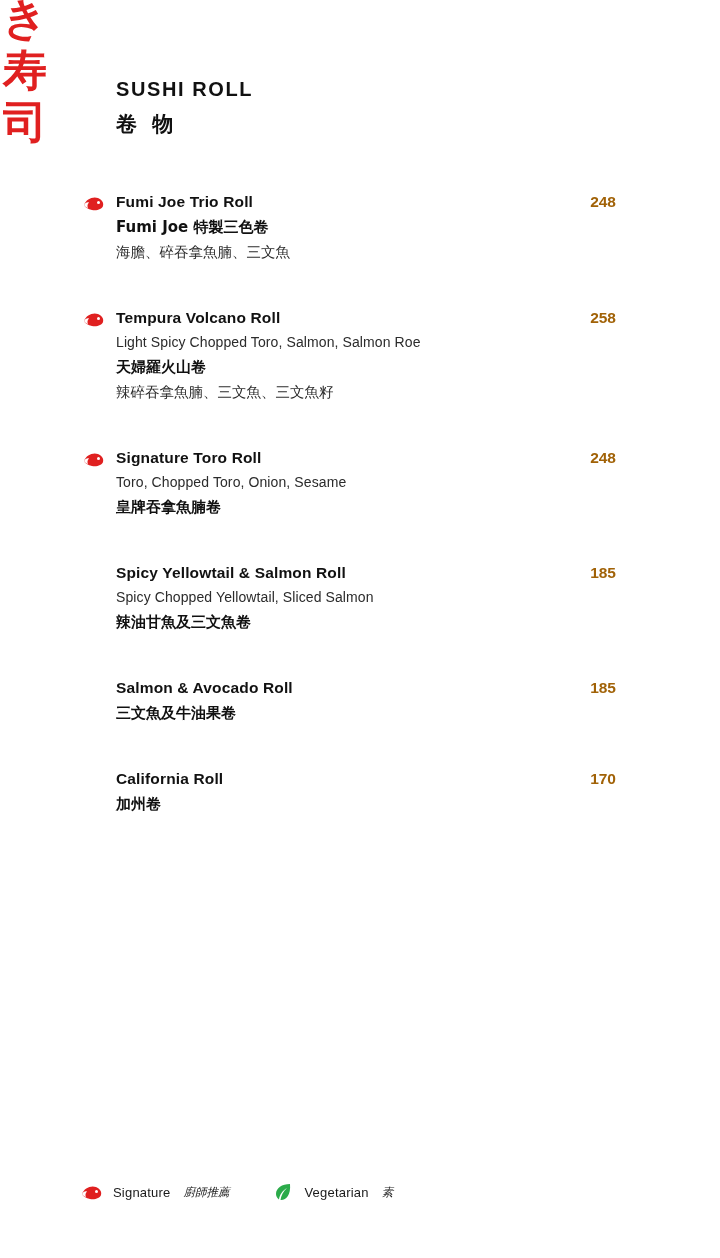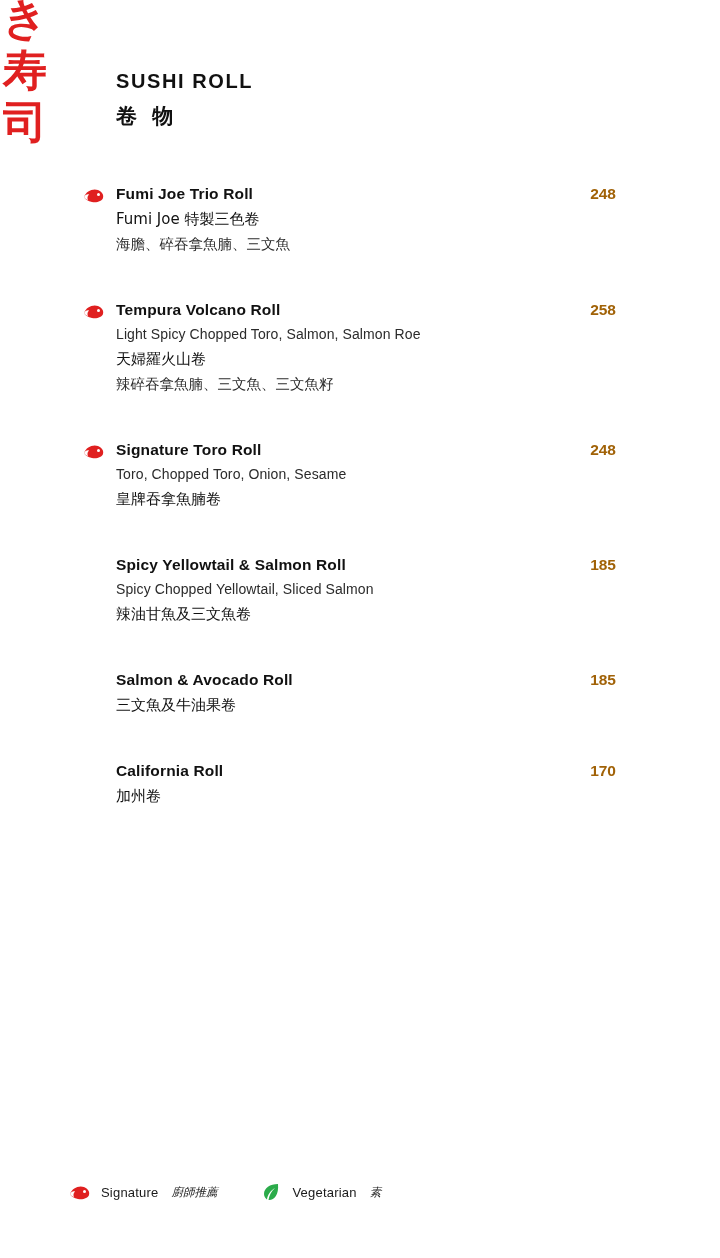--- a/index.html
+++ b/index.html
@@ -40,21 +40,21 @@
     letter-spacing: 0;
     text-align: center;
     width: 50px;
   }
   .side-band .glyph.first { margin-top: -8px; }
 
   
   .content {
     position: absolute;
     left: 116px;
-    top: 8px;
+    top: 16px;
     width: 500px;
   }
 
   .header {
     padding-top: 62px;
   }
   .header .title-en {
     font-size: 20px;
     font-weight: 700;
     letter-spacing: 1.6px;
@@ -101,21 +101,21 @@
     font-size: 14px;
     font-weight: 400;
     color: #2b2b2b;
     line-height: 20px;
     margin-top: 4px;
     letter-spacing: 0.1px;
   }
   .item-name-zh {
     font-family: "DejaVu Sans", sans-serif;
     font-size: 15px;
-    font-weight: 400;
+    font-weight: 700;
     color: #111111;
     line-height: 22px;
     margin-top: 4px;
   }
   .item-desc-zh {
     font-family: "DejaVu Sans", sans-serif;
     font-size: 14.5px;
     font-weight: 400;
     color: #2b2b2b;
     line-height: 22px;
@@ -137,21 +137,21 @@
     left: -34px;
     top: 1px;
     width: 24px;
     height: 20px;
   }
   .sig-icon svg { display: block; }
 
   
   .legend {
     position: absolute;
-    left: 68px;
+    left: 80px;
     top: 1182px;
     display: flex;
     align-items: center;
     gap: 42px;
   }
   .legend-entry {
     display: flex;
     align-items: center;
     gap: 9px;
   }

